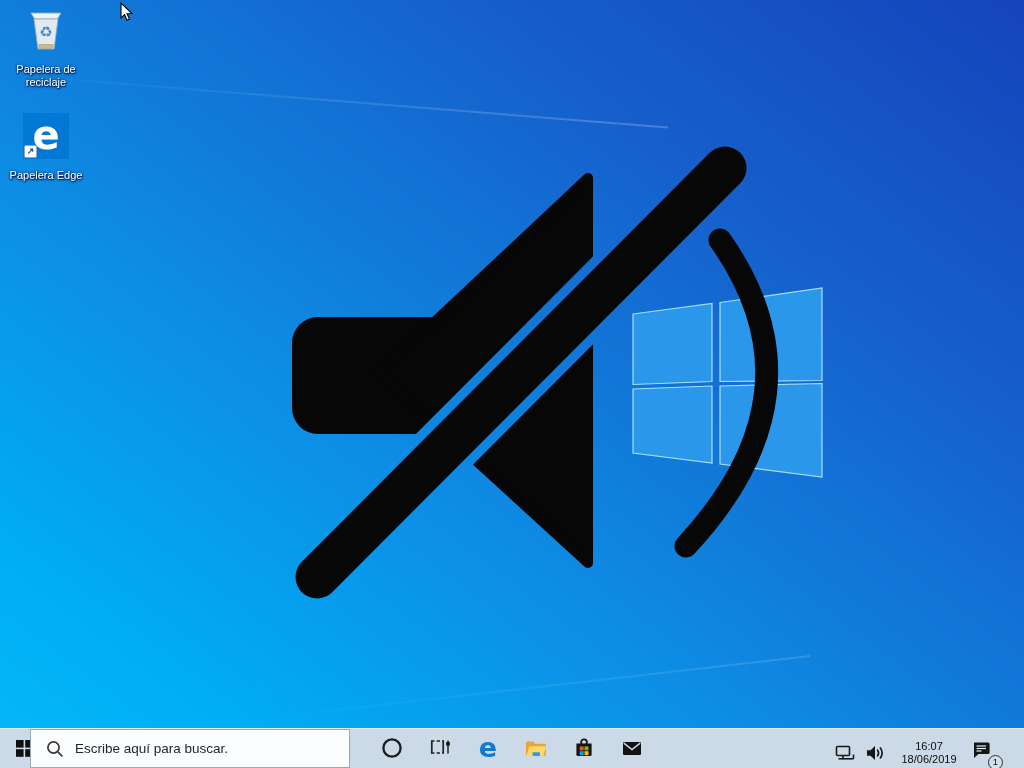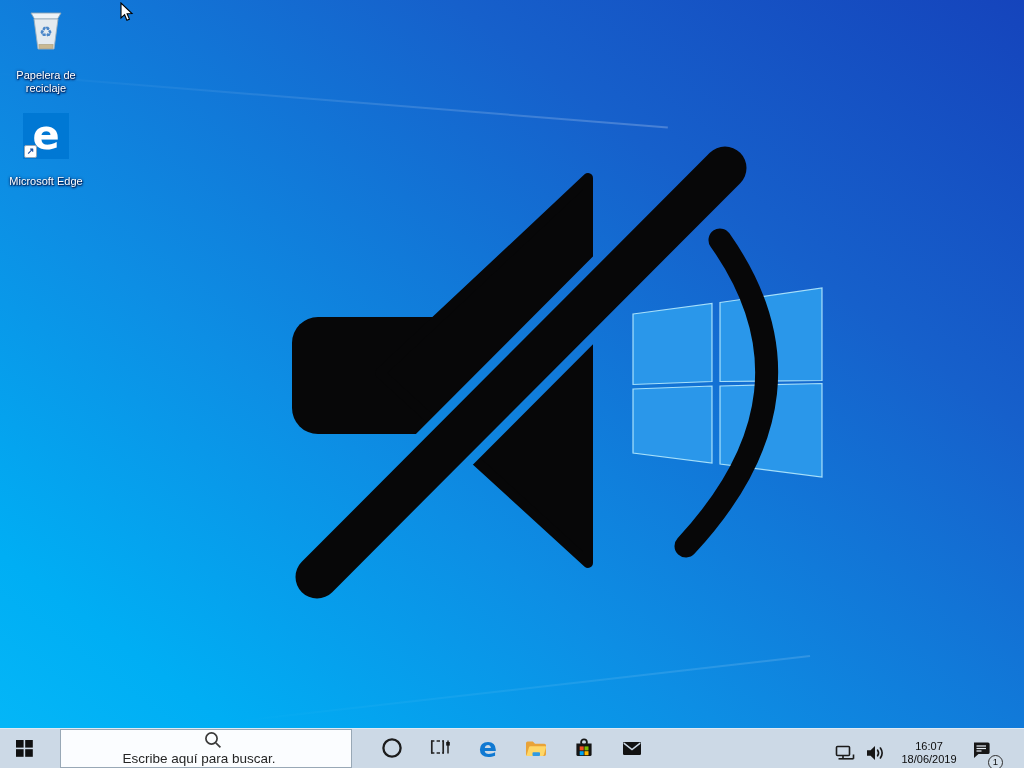--- a/index.html
+++ b/index.html
@@ -11,39 +11,39 @@
   .beam { position:absolute; pointer-events:none; }
   .beam1 { left:-10px; top:72px; width:680px; height:2px; transform:rotate(4.6deg); transform-origin:left center;
            background:linear-gradient(90deg,rgba(255,255,255,0),rgba(255,255,255,.22)); }
   .beam2 { left:230px; top:655px; width:580px; height:2px; transform:rotate(-6.5deg); transform-origin:right center;
            background:linear-gradient(90deg,rgba(255,255,255,0),rgba(255,255,255,.14)); }
   .fullsvg { position:absolute; left:0; top:0; width:1024px; height:768px; pointer-events:none; }
 
   
   .di { position:absolute; width:76px; text-align:center; color:#fff; font-size:11px; cursor:default; }
   .di .ic { height:48px; display:flex; justify-content:center; align-items:center; }
-  .di .label { line-height:13px; margin-top:15px; width:92px; margin-left:-8px;
+  .di .label { line-height:13px; margin-top:9px; width:92px; margin-left:-8px;
                text-shadow:0 1px 2px rgba(4,34,92,.95), 0 0 3px rgba(4,34,92,.85), 1px 1px 1px rgba(4,34,92,.9); }
   .di-bin { left:8px; top:6px; }
   .di-edge { left:8px; top:112px; }
   .edge-tile { width:46px; height:46px; background:#0078d4; position:relative;
                display:flex; align-items:center; justify-content:center; }
   .edge-e { font-family:"DejaVu Sans", sans-serif; font-weight:bold; font-size:40px; color:#fff; line-height:40px; margin-top:-3px; }
   .sc-badge { position:absolute; left:1px; bottom:1px; width:13px; height:13px; background:#fff;
               border:1px solid #94a7b8; border-radius:2px; display:flex; align-items:center; justify-content:center; }
   .sc-badge span { font-size:9px; font-weight:bold; color:#1d4fa0; line-height:9px; }
 
   
   .taskbar { position:absolute; left:0; bottom:0; width:1024px; height:40px; background:#ccd9e6;
              box-shadow:inset 0 1px 0 #dfeaf4; }
   .tb-btn { position:absolute; top:0; height:40px; width:48px; display:flex; align-items:center; justify-content:center;
             background:transparent; border:none; cursor:pointer; }
   .start { left:0; }
-  .search { position:absolute; left:60px; top:1px; width:292px; height:39px; background:#fbfdff;
-            border:1px solid #98a8b6; display:flex; align-items:center;flex-direction:column; }
+  .search { position:absolute; left:30px; top:1px; width:320px; height:39px; background:#fbfdff;
+            border:1px solid #98a8b6; display:flex; align-items:center; }
   .search svg { margin-left:14px; flex:0 0 auto; }
   .search input { border:none; outline:none; background:transparent; flex:1; margin-left:10px;
                   font-size:13.5px; color:#1f1f1f; font-family:"Liberation Sans", sans-serif; }
   .search input::placeholder { color:#252525; opacity:1; }
   .pins { position:absolute; left:368px; top:0; height:40px; display:flex; }
   .pins .tb-btn { position:static; }
   .edge-pin-e { font-family:"DejaVu Sans", sans-serif; font-weight:bold; font-size:27px; color:#1079d2; line-height:27px; margin-top:-2px; }
 
   
   .tray { position:absolute; right:0; top:0; height:49px; display:flex; align-items:center; padding-right:20px; }
@@ -102,21 +102,21 @@
 
 <div class="di di-edge">
   <div class="ic">
     <div class="edge-tile">
       <span class="edge-e">e</span>
       <span class="sc-badge">
         <span>↗</span>
       </span>
     </div>
   </div>
-  <div class="label">Microsoft Edge</div>
+  <div class="label">Papelera Edge</div>
 </div>
 
 <svg class="cursor" width="16" height="22" viewBox="0 0 16 22">
   <path d="M1,1 L1,16 L4.6,12.7 L6.9,18.2 L9.4,17.1 L7.1,11.8 L12,11.6 Z" fill="#fff" stroke="#000" stroke-width="1.1"></path>
 </svg>
 
 <div class="taskbar">
 
   <button class="tb-btn start">
     <svg width="17" height="17" viewBox="0 0 17 17">

